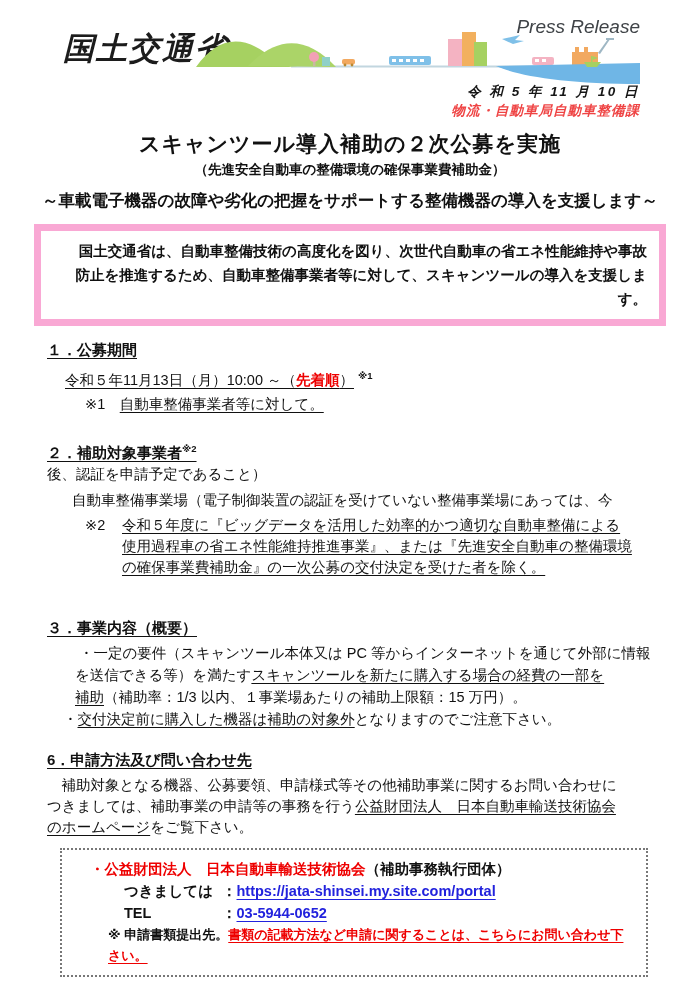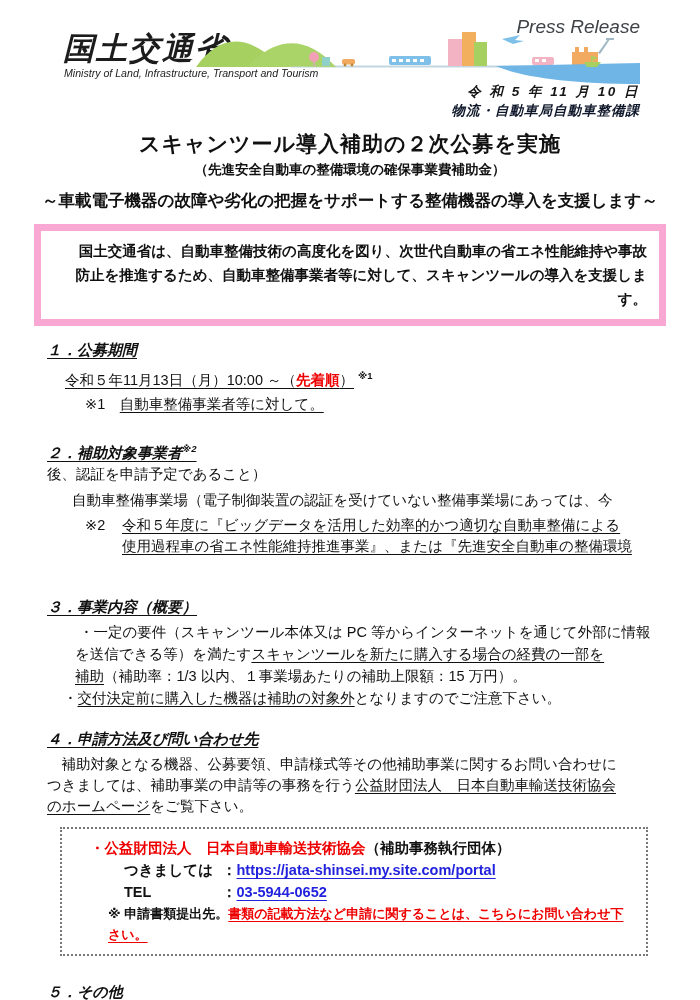--- a/index.html
+++ b/index.html
@@ -6,35 +6,35 @@
   .page{width:700px;height:1000px;position:relative;overflow:hidden;background:#fff;
         font-family:"Liberation Sans","DejaVu Sans",sans-serif;color:#111;}
 
   
   .header{position:relative;height:122px;font-style:italic;}
   .ministry-ja{position:absolute;left:63px;top:28px;font-size:31px;font-weight:600;letter-spacing:2px;color:#1c1c1c;}
   .ministry-en{position:absolute;left:64px;top:67px;font-size:10.6px;color:#1c1c1c;}
   .logo-art{position:absolute;left:196px;top:26px;}
   .press-release{position:absolute;right:60px;top:16px;font-size:19px;color:#3f4347;}
   .hdr-date{position:absolute;right:60px;top:83px;font-size:13.5px;font-weight:600;letter-spacing:2.5px;color:#161616;}
-  .hdr-dept{position:absolute;right:60px;top:102px;font-size:13.5px;font-weight:600;letter-spacing:1px;color:#0f172a;}
+  .hdr-dept{position:absolute;right:60px;top:102px;font-size:13.5px;font-weight:600;letter-spacing:1px;color:#ef4444;}
 
   
   .doc-title{margin-top:8px;text-align:center;font-size:21px;font-weight:bold;letter-spacing:1px;}
   .doc-subtitle{margin-top:3px;text-align:center;font-size:13.5px;font-weight:bold;}
   .doc-catch{margin-top:11px;text-align:center;font-size:16.5px;font-weight:bold;}
 
   
   .summary-box{margin:12px auto 0 auto;width:594px;border:7px solid #f9a8d4;padding:8px 12px;
                font-size:14.5px;font-weight:bold;line-height:24px;text-align:right;}
 
   
   .content{padding:0 45px 0 47px;}
   .t{font-size:14.5px;line-height:21px;}
-  .h-section{font-size:15px;font-weight:bold;text-decoration:underline;text-underline-offset:3px;line-height:20px;font-style:italic;}
+  .h-section{font-size:15px;font-weight:bold;text-decoration:underline;text-underline-offset:3px;line-height:20px;}
   .u{text-decoration:underline;text-underline-offset:3px;}
   .red{color:#ee0000;font-weight:bold;}
   sup{font-size:9.5px;font-weight:bold;}
 
   .s1{margin-top:14px;}
   .s1-period{margin:5px 0 0 18px;}
   .s1-note{margin:3px 0 0 38px;}
 
   .s2{margin-top:24px;}
   .s2-p1{margin:5px 0 0 25px;}
@@ -60,21 +60,20 @@
 
   .s5{margin-top:26px;}
 </style>
 </head>
 <body>
 
 <div class="page">
 
   <div class="header">
     <div class="ministry-ja">国土交通省</div>
-    <div class="ministry-en">Ministry of Land, Infrastructure, Transport and Tourism</div>
 
     <svg class="logo-art" width="444" height="60" viewBox="0 0 444 60">
 
       <rect x="95" y="39.5" width="349" height="2" fill="#c2d6df"></rect>
 
       <g>
         <path d="M0,41 Q34,-6 78,34 Q88,41 102,41 Z" fill="#a6d161"></path>
         <path d="M52,40 Q96,-6 140,41 Z" fill="#abd468"></path>
       </g>
 
@@ -154,34 +153,35 @@
 
     <div class="s2">
       <div class="h-section"><span>２．補助対象事業者</span><sup>※2</sup></div>
       <div class="t s2-p2">後、認証を申請予定であること）</div>
       <div class="t s2-p1">自動車整備事業場（電子制御装置の認証を受けていない整備事業場にあっては、今</div>
       <div class="s2-note">
         <div class="t s2-note-label">※2</div>
         <div>
           <div class="t u">令和５年度に『ビッグデータを活用した効率的かつ適切な自動車整備による</div>
           <div class="t u">使用過程車の省エネ性能維持推進事業』、または『先進安全自動車の整備環境</div>
+          <div class="t u">の確保事業費補助金』の一次公募の交付決定を受けた者を除く。</div>
         </div>
       </div>
     </div>
 
     <div class="s3">
       <div class="h-section">３．事業内容（概要）</div>
       <div class="t b0">・一定の要件（スキャンツール本体又は PC 等からインターネットを通じて外部に情報</div>
       <div class="t b-cont"><span>を送信できる等）を満たす</span><span class="u">スキャンツールを新たに購入する場合の経費の一部を</span></div>
       <div class="t b-cont"><span class="u">補助</span><span>（補助率：1/3 以内、１事業場あたりの補助上限額：15 万円）。</span></div>
       <div class="t b2"><span>・</span><span class="u">交付決定前に購入した機器は補助の対象外</span><span>となりますのでご注意下さい。</span></div>
     </div>
 
     <div class="s4">
-      <div class="h-section">４．申請方法及び問い合わせ先</div>
+      <div class="h-section">6．申請方法及び問い合わせ先</div>
       <div class="t s4-p">　補助対象となる機器、公募要領、申請様式等その他補助事業に関するお問い合わせに</div>
       <div class="t"><span>つきましては、補助事業の申請等の事務を行う</span><span class="u">公益財団法人　日本自動車輸送技術協会</span></div>
       <div class="t"><span class="u">のホームページ</span><span>をご覧下さい。</span></div>
 
       <div class="contact-box">
         <div class="cb-org"><span class="red">・公益財団法人　日本自動車輸送技術協会</span><span>（補助事務執行団体）</span></div>
         <div class="cb-row"><span class="cb-label">つきましては</span><span>：</span><span class="cb-link">https://jata-shinsei.my.site.com/portal</span></div>
         <div class="cb-row"><span class="cb-label">TEL</span><span>：</span><span class="cb-link">03-5944-0652</span></div>
         <div class="cb-note"><span>※ 申請書類提出先。</span><span class="cb-note-red">書類の記載方法など申請に関することは、こちらにお問い合わせ下さい。</span></div>
       </div>

